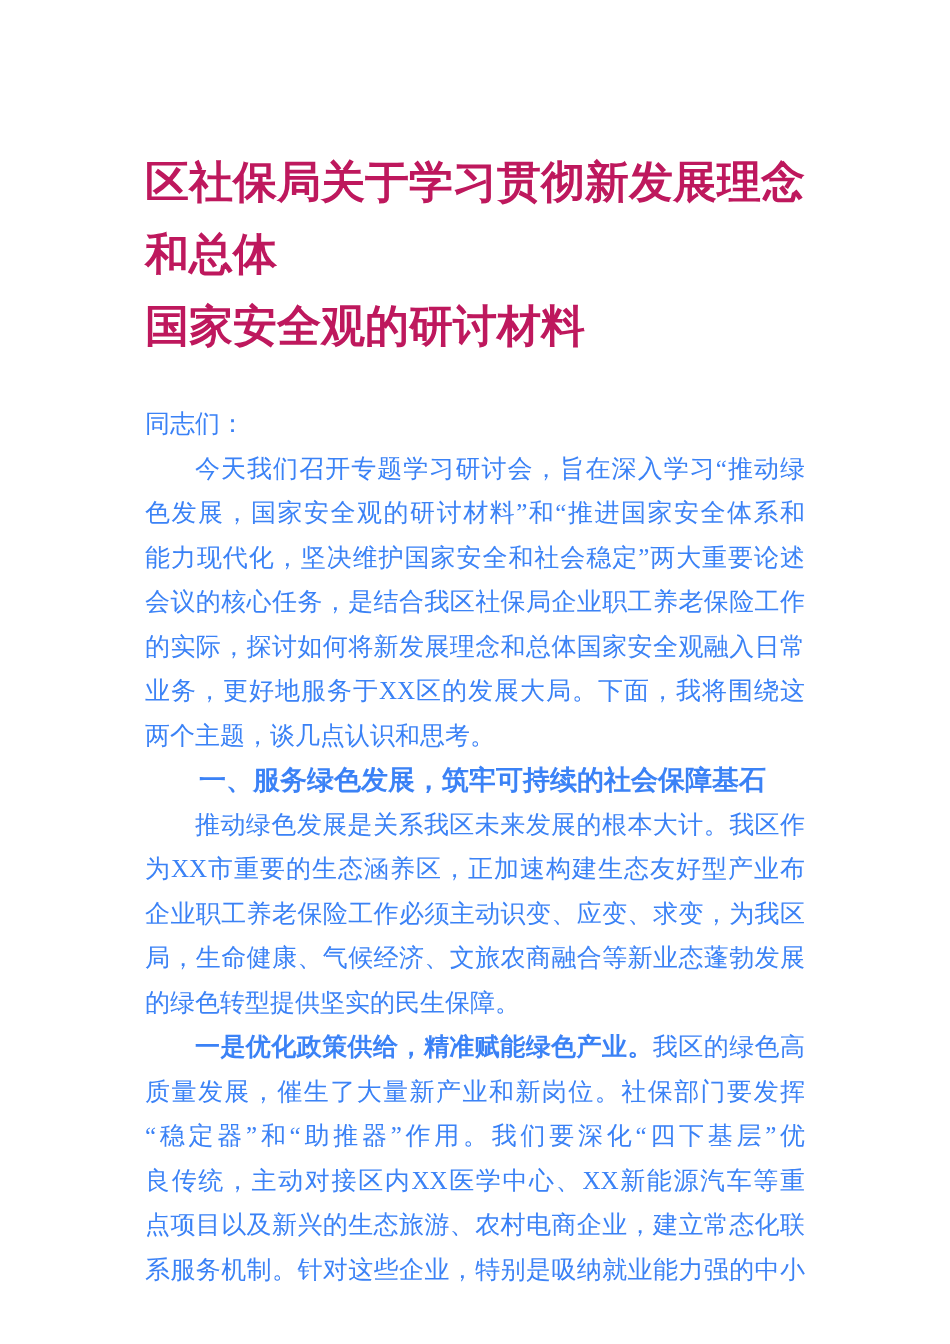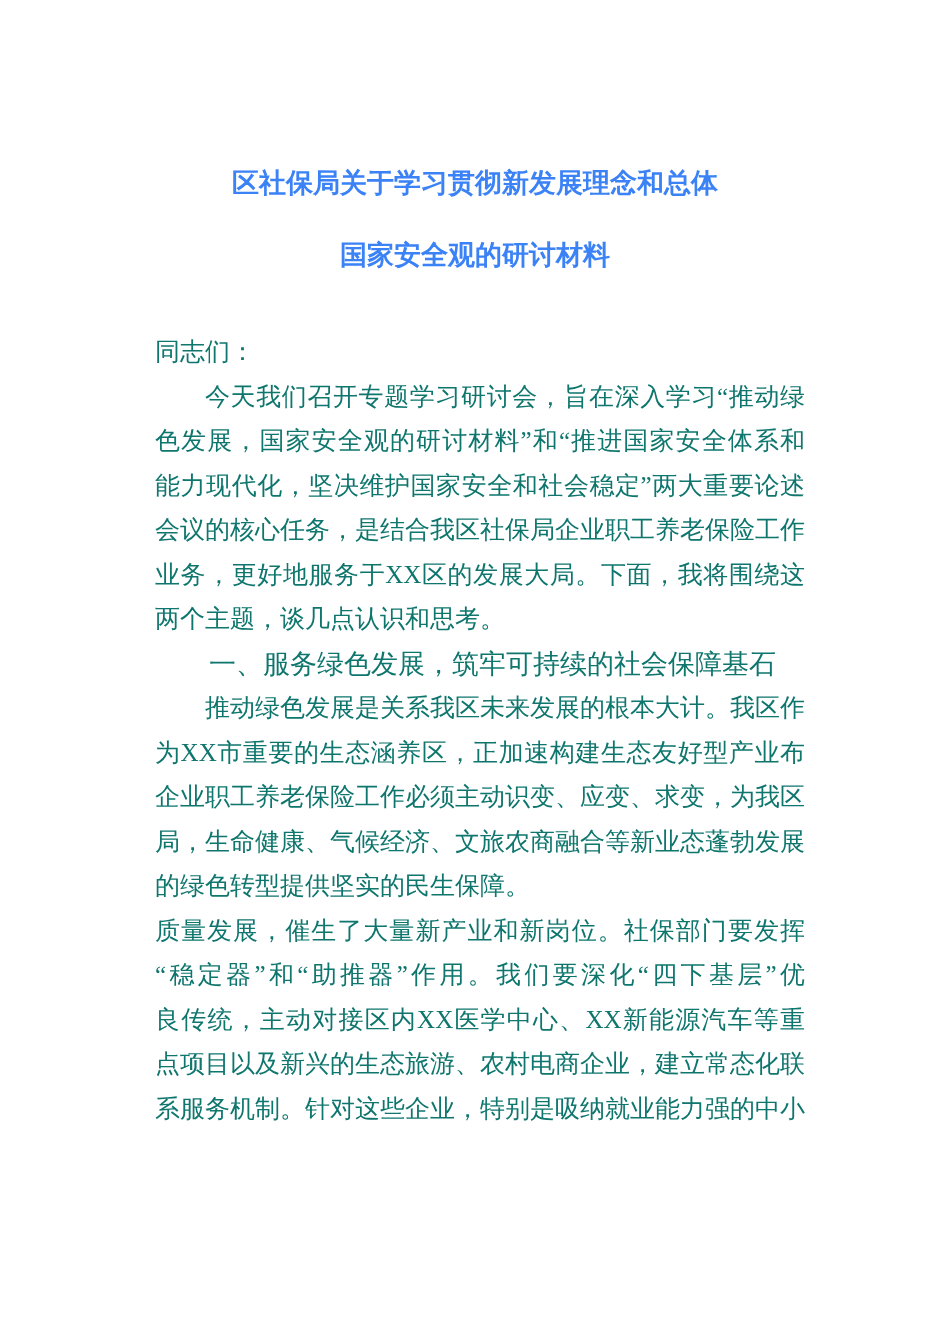--- a/index.html
+++ b/index.html
@@ -14,68 +14,69 @@
     box-sizing: border-box;
     padding: 147px 145px 0 145px;
     background: #ffffff;
     overflow: hidden;
     color: #000000;
   }
   .title {
     margin: 0 0 39px 0;
     font-family: "Liberation Serif", serif;
     font-weight: bold;
-    font-size: 27px;
+    font-size: 44px;
     line-height: 72px;
-    text-align: center;
-    color: #3b82f6;
+    text-align: left;
+    color: #be185d;
   }
   .tline { display: block; }
   .doc-body {
     font-family: "Liberation Serif", serif;
     font-size: 25px;
     line-height: 44.5px;
-    color: #0f766e;
-    margin-left: 10px;
+    color: #3b82f6;
   }
   .line {
     text-align: justify;
     text-align-last: justify;
     white-space: normal;
   }
   .line.end { text-align-last: left; }
   .line.indent { text-indent: 2em; }
   .line.heading {
     font-family: "Liberation Sans", sans-serif;
-    font-weight: normal;
+    font-weight: bold;
     font-size: 27px;
   }
   .b { font-weight: bold; }
 </style>
 </head>
 <body>
 
 <div class="page">
   <h1 class="title">
     <span class="tline">区社保局关于学习贯彻新发展理念和总体</span>
     <span class="tline">国家安全观的研讨材料</span>
   </h1>
   <div class="doc-body" id="doc-body">
       <div class="line end"><span>同志们：</span></div>
       <div class="line indent"><span>今天我们召开专题学习研讨会，旨在深入学习“推动绿</span></div>
       <div class="line"><span>色发展，国家安全观的研讨材料”和“推进国家安全体系和</span></div>
       <div class="line"><span>能力现代化，坚决维护国家安全和社会稳定”两大重要论述</span></div>
       <div class="line"><span>会议的核心任务，是结合我区社保局企业职工养老保险工作</span></div>
+      <div class="line"><span>的实际，探讨如何将新发展理念和总体国家安全观融入日常</span></div>
       <div class="line"><span>业务，更好地服务于XX区的发展大局。下面，我将围绕这</span></div>
       <div class="line end"><span>两个主题，谈几点认识和思考。</span></div>
       <div class="line heading indent end"><span>一、服务绿色发展，筑牢可持续的社会保障基石</span></div>
       <div class="line indent"><span>推动绿色发展是关系我区未来发展的根本大计。我区作</span></div>
       <div class="line"><span>为XX市重要的生态涵养区，正加速构建生态友好型产业布</span></div>
       <div class="line"><span>企业职工养老保险工作必须主动识变、应变、求变，为我区</span></div>
       <div class="line"><span>局，生命健康、气候经济、文旅农商融合等新业态蓬勃发展</span></div>
       <div class="line end"><span>的绿色转型提供坚实的民生保障。</span></div>
+      <div class="line indent"><span class="b">一是优化政策供给，精准赋能绿色产业。</span><span>我区的绿色高</span></div>
       <div class="line"><span>质量发展，催生了大量新产业和新岗位。社保部门要发挥</span></div>
       <div class="line"><span>“稳定器”和“助推器”作用。我们要深化“四下基层”优</span></div>
       <div class="line"><span>良传统，主动对接区内XX医学中心、XX新能源汽车等重</span></div>
       <div class="line"><span>点项目以及新兴的生态旅游、农村电商企业，建立常态化联</span></div>
       <div class="line"><span>系服务机制。针对这些企业，特别是吸纳就业能力强的中小</span></div>
     </div>
 </div>
 
 </body></html>

